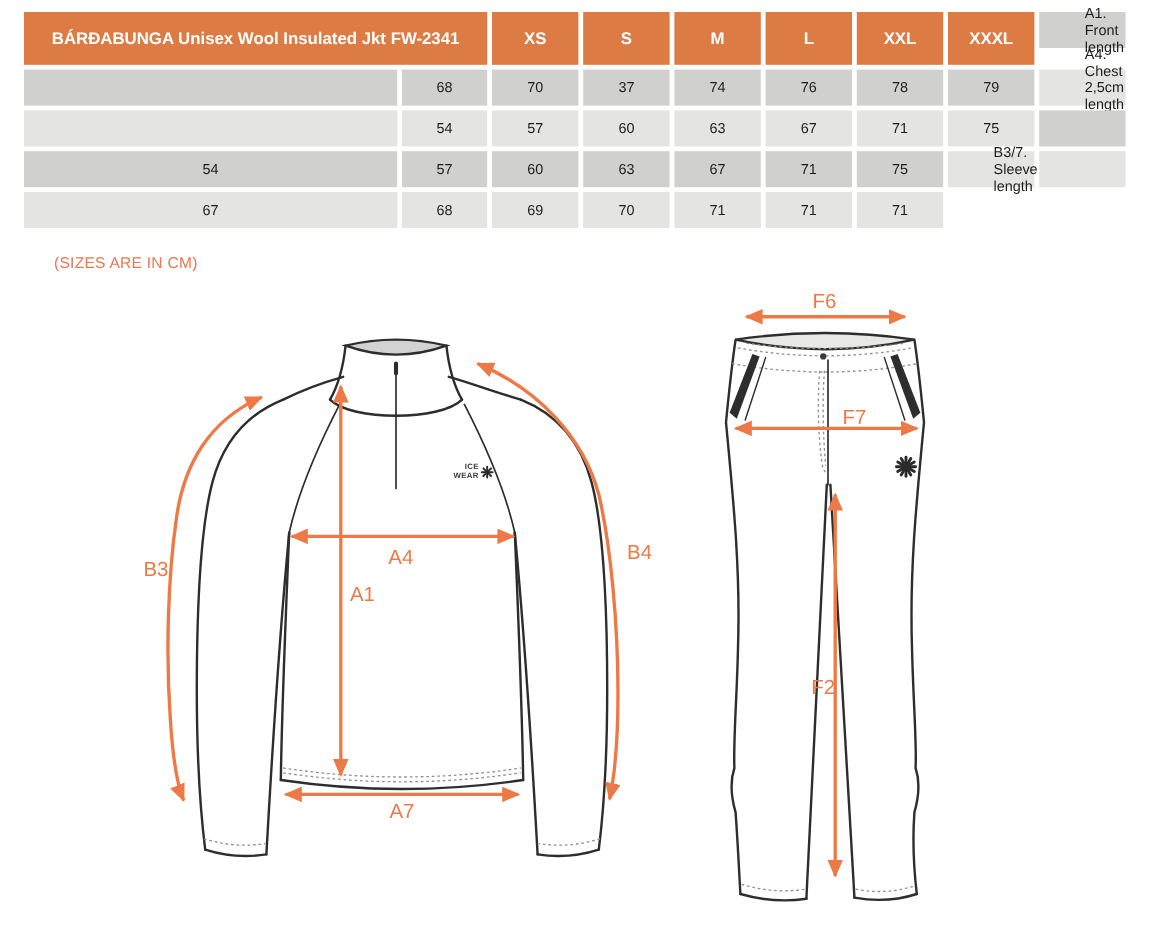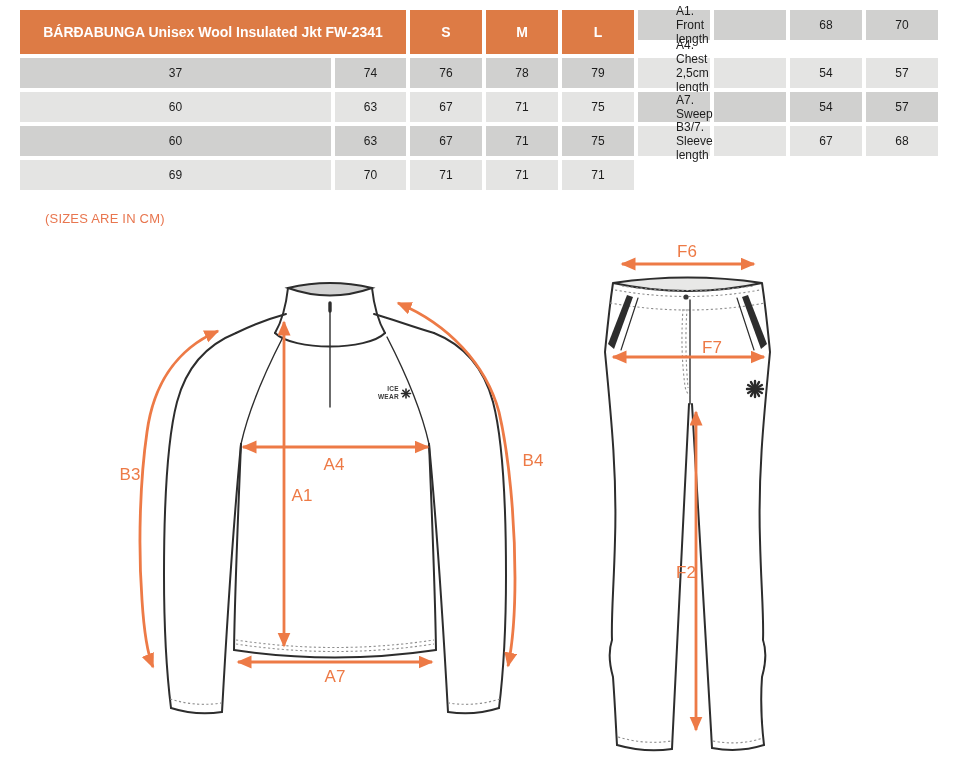--- a/index.html
+++ b/index.html
@@ -51,23 +51,26 @@
   .arrow-head{fill:var(--arrow);}
   .measure-label{fill:var(--arrow);font-size:17px;font-family:"Liberation Sans",sans-serif;}
   .logo-text{fill:#3a3a3a;font-weight:bold;font-size:6.5px;letter-spacing:.3px;font-family:"Liberation Sans",sans-serif;}
   .snow{stroke:#2a2a2a;stroke-linecap:round;}
 </style>
 </head>
 <body>
 
 <div class="size-table">
   <div class="th title">BÁRÐABUNGA Unisex Wool Insulated Jkt FW-2341</div>
+  <div class="th">XS</div>
   <div class="th">S</div>
   <div class="th">M</div>
   <div class="th">L</div>
+  <div class="th">XXL</div>
+  <div class="th">XXXL</div>
 
   <div class="cell label row-dark">A1. Front length</div>
   <div class="cell row-dark"></div>
   <div class="cell row-dark">68</div>
   <div class="cell row-dark">70</div>
   <div class="cell row-dark">37</div>
   <div class="cell row-dark">74</div>
   <div class="cell row-dark">76</div>
   <div class="cell row-dark">78</div>
   <div class="cell row-dark">79</div>
@@ -75,21 +78,20 @@
   <div class="cell label row-light">A4. Chest 2,5cm length armpit</div>
   <div class="cell row-light"></div>
   <div class="cell row-light">54</div>
   <div class="cell row-light">57</div>
   <div class="cell row-light">60</div>
   <div class="cell row-light">63</div>
   <div class="cell row-light">67</div>
   <div class="cell row-light">71</div>
   <div class="cell row-light">75</div>
 
-  <div class="cell label row-dark">A7. Sweep</div>
   <div class="cell row-dark"></div>
   <div class="cell row-dark">54</div>
   <div class="cell row-dark">57</div>
   <div class="cell row-dark">60</div>
   <div class="cell row-dark">63</div>
   <div class="cell row-dark">67</div>
   <div class="cell row-dark">71</div>
   <div class="cell row-dark">75</div>
 
   <div class="cell label row-light">B3/7. Sleeve length</div>

